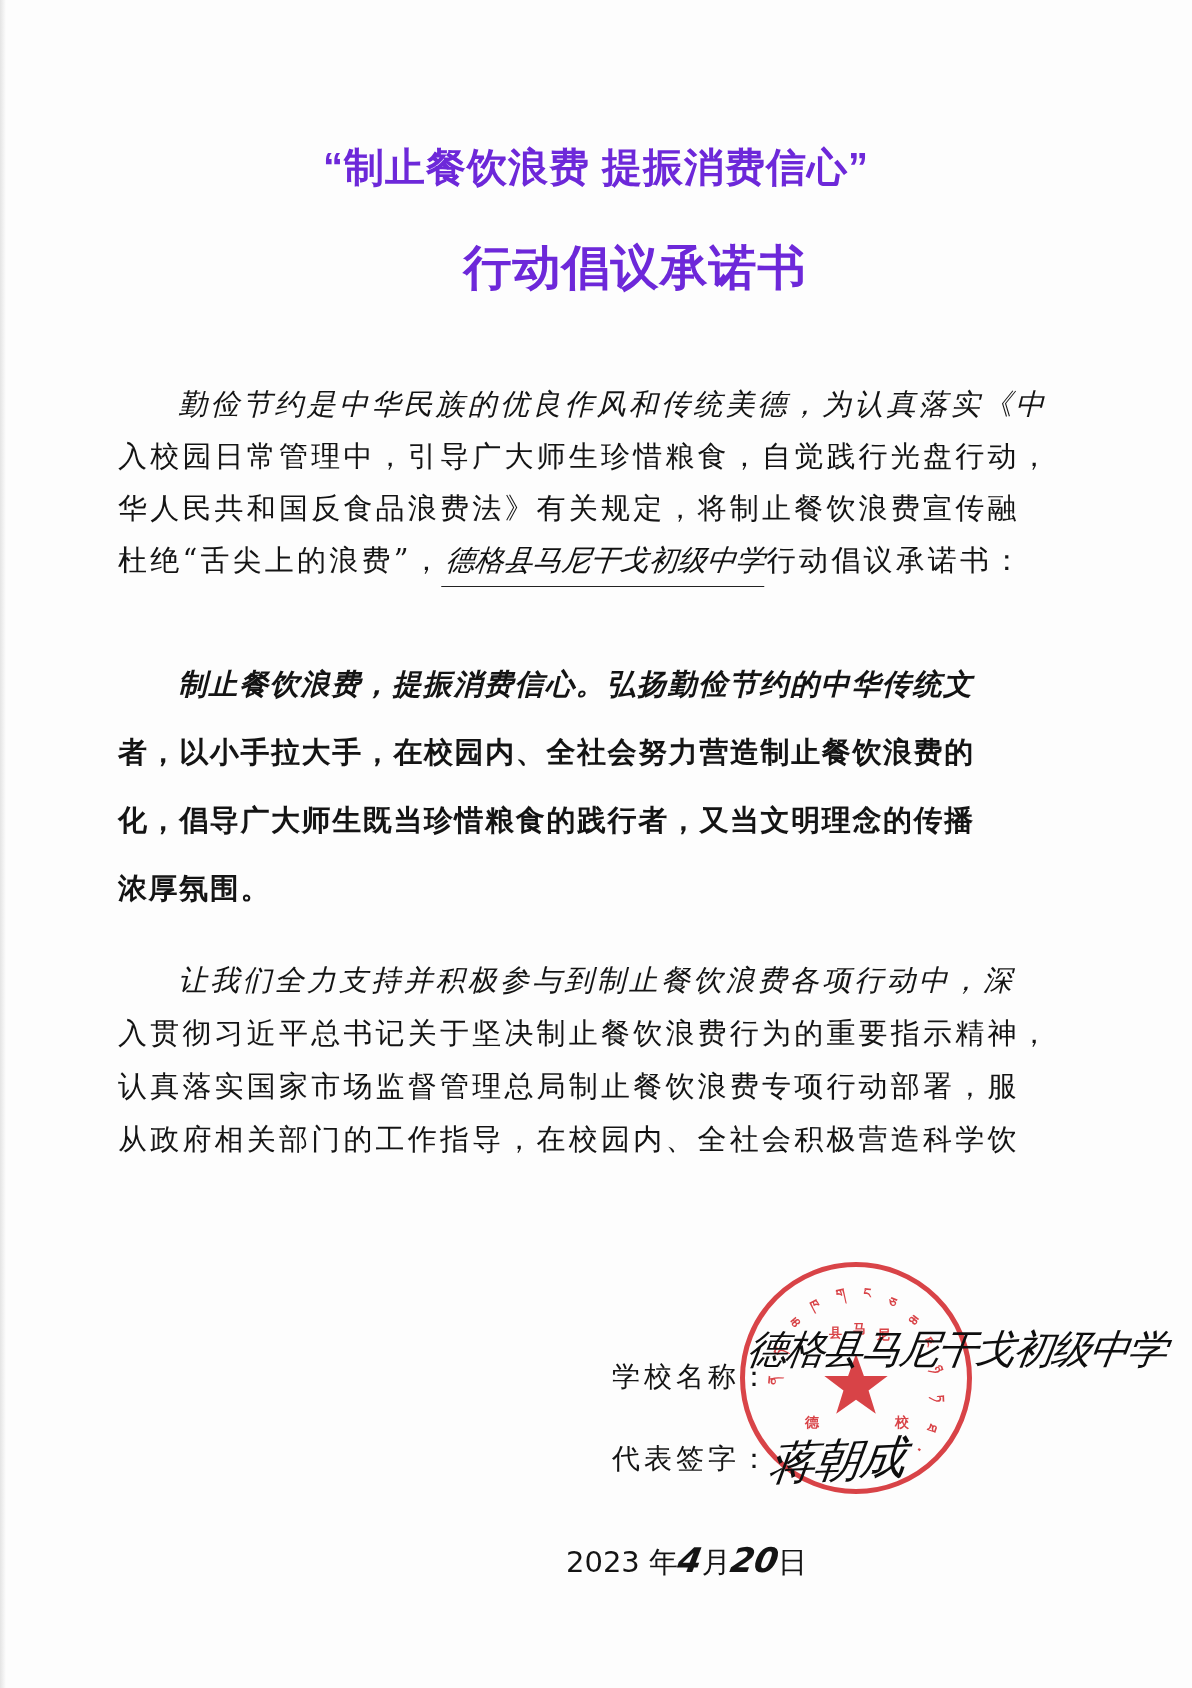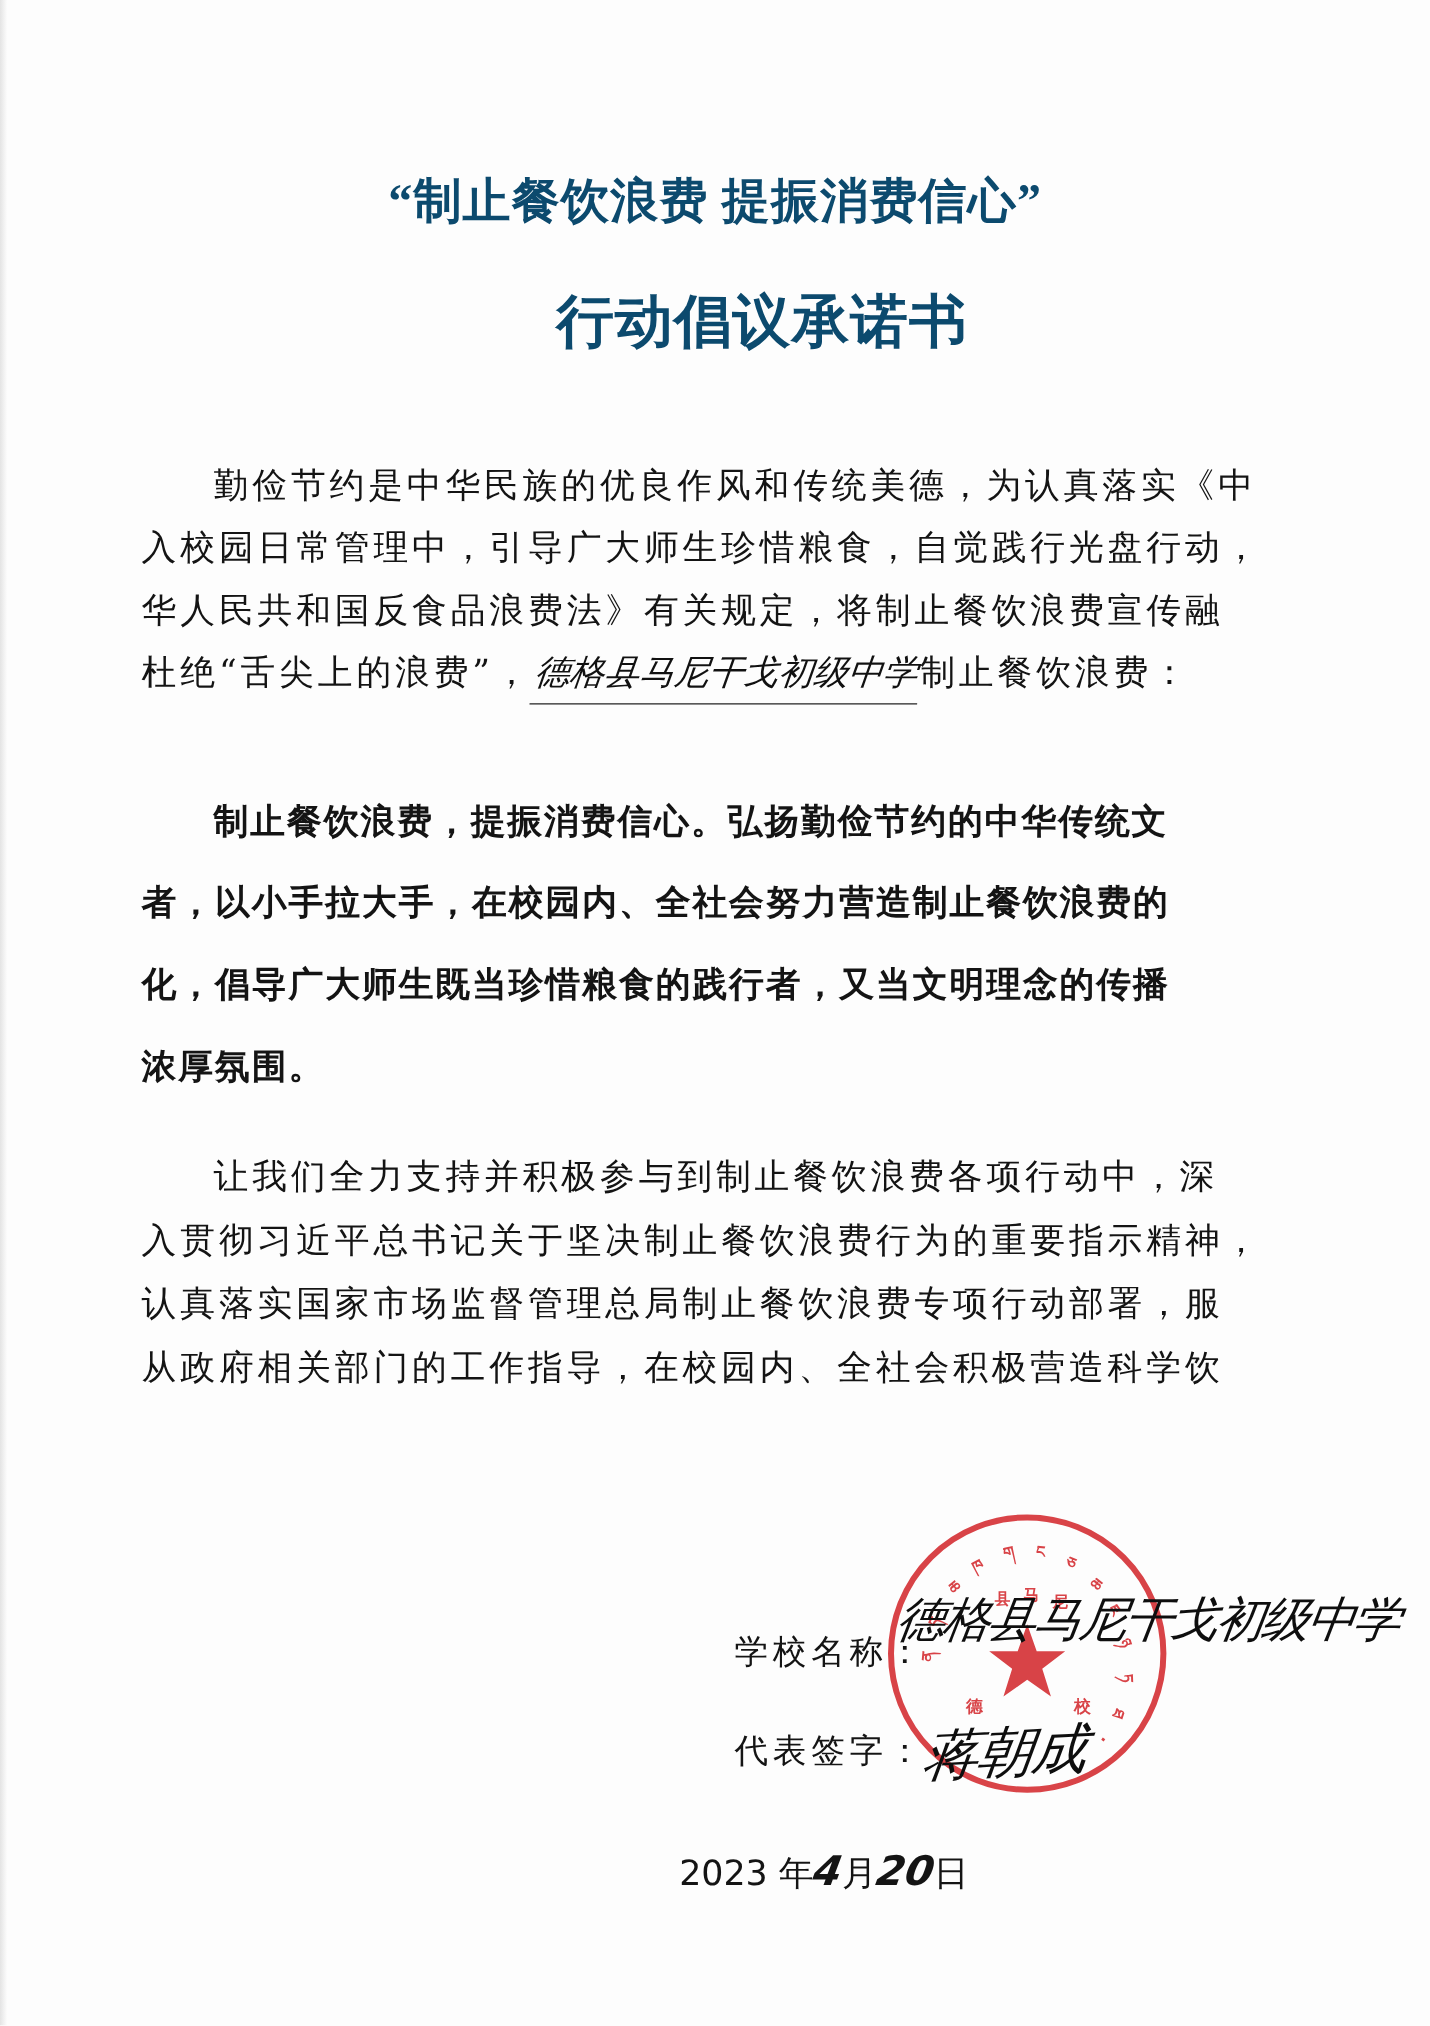--- a/index.html
+++ b/index.html
@@ -8,35 +8,35 @@
     background: #fdfdfd;
     font-family: "DejaVu Serif", "Liberation Serif", serif;
     color: #141414;
   }
   .page-shadow-left {
     position: absolute; left: 0; top: 0; width: 6px; height: 1688px;
     background: linear-gradient(to right, #e4e4e4, #fdfdfd);
   }
   .title {
     position: absolute; left: 0; width: 1192px; text-align: center;
-    font-family: Liberation Serif, serif;
-    font-weight: bold; color: #0c4a6e; letter-spacing: 1px;
+    font-family: Liberation Sans, sans-serif;
+    font-weight: bold; color: #6d28d9; letter-spacing: 1px;
   }
   .title-1 { top: 140px; font-size: 40px; }
   .title-2 { top: 236px; font-size: 48px; padding-left: 39px; }
 
   .para {
     position: absolute; left: 118px; width: 878px;
     font-size: 29px; text-align: justify; text-align-last: left;
     letter-spacing: 3.2px;
   }
   .para .line { display: block; white-space: nowrap; height: 52px; line-height: 52px; }
   .p1 { top: 378px; }
   .p1 .line { height: 52px; line-height: 52px; }
-  .indent { padding-left: 60px; }
+  .indent { padding-left: 60px; font-style: italic; }
 
   .p2 {
     top: 650px; font-family: "DejaVu Sans", "Liberation Sans", sans-serif;
     font-weight: bold; letter-spacing: 1.6px; font-size: 29px;
   }
   .p2 .line { height: 68px; line-height: 68px; }
 
   .p3 { top: 954px; }
   .p3 .line { height: 53px; line-height: 53px; }
 
@@ -92,21 +92,21 @@
 
 <div class="page-shadow-left"></div>
 
 <div class="title title-1">“制止餐饮浪费 提振消费信心”</div>
 <div class="title title-2">行动倡议承诺书</div>
 
 <div class="para p1">
   <span class="line indent">勤俭节约是中华民族的优良作风和传统美德，为认真落实《中</span>
   <span class="line">入校园日常管理中，引导广大师生珍惜粮食，自觉践行光盘行动，</span>
   <span class="line">华人民共和国反食品浪费法》有关规定，将制止餐饮浪费宣传融</span>
-  <span class="line"><span>杜绝“舌尖上的浪费”，</span><span class="handwritten">德格县马尼干戈初级中学</span><span>制止餐饮浪费：</span></span>
+  <span class="line"><span>杜绝“舌尖上的浪费”，</span><span class="handwritten">德格县马尼干戈初级中学</span><span>行动倡议承诺书：</span></span>
 </div>
 
 <div class="para p2">
   <span class="line indent">制止餐饮浪费，提振消费信心。弘扬勤俭节约的中华传统文</span>
   <span class="line">者，以小手拉大手，在校园内、全社会努力营造制止餐饮浪费的</span>
   <span class="line">化，倡导广大师生既当珍惜粮食的践行者，又当文明理念的传播</span>
   <span class="line">浓厚氛围。</span>
 </div>
 
 <div class="para p3">

